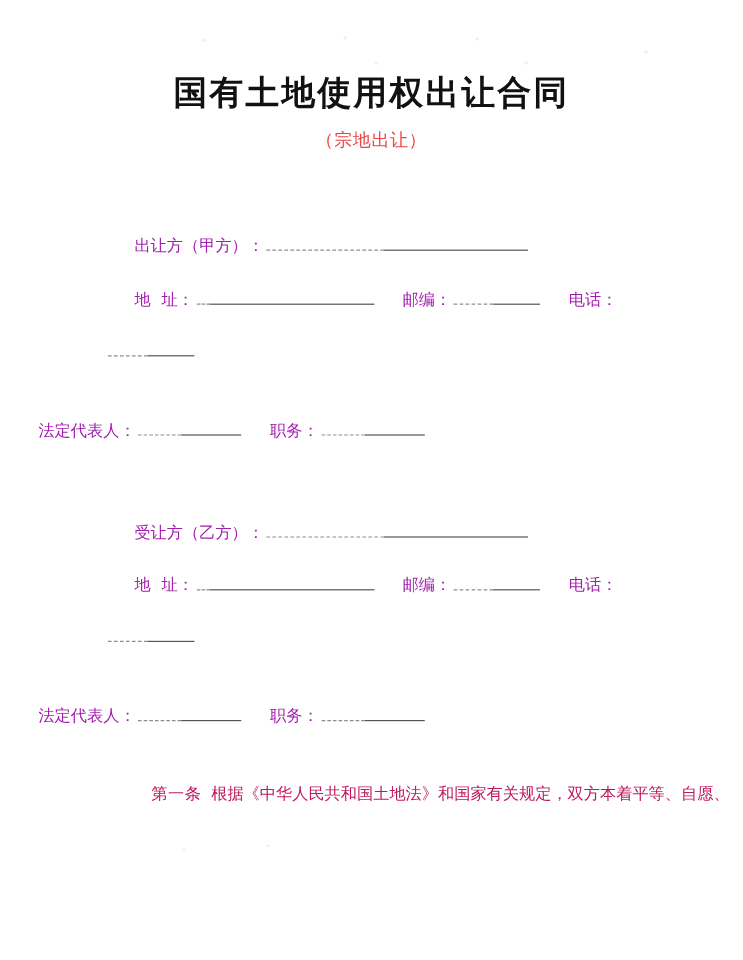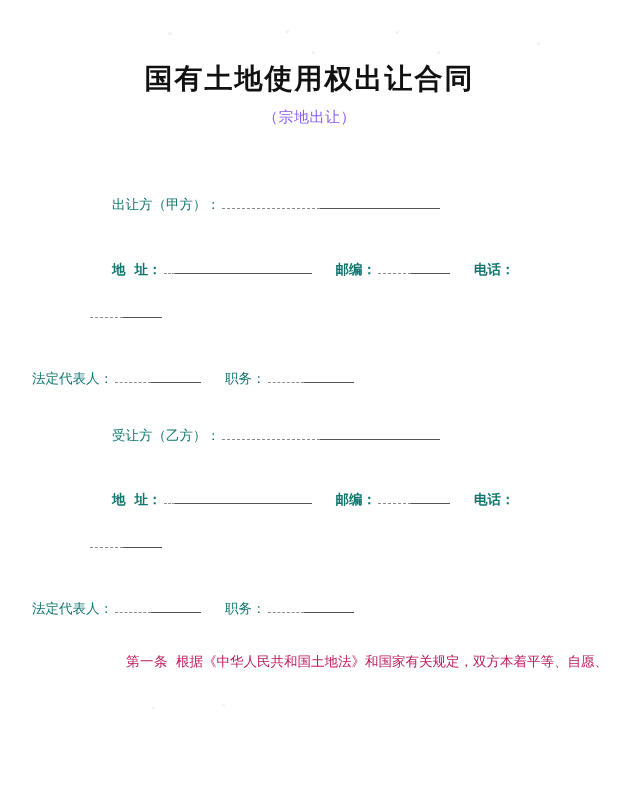--- a/index.html
+++ b/index.html
@@ -37,46 +37,46 @@
     letter-spacing: 2px;
     color: #111111;
     line-height: 1.2;
     font-family: "Liberation Serif", "DejaVu Serif", serif;
   }
   .doc-subtitle {
     margin-top: 12px;
     font-size: 15px;
     font-weight: normal;
     letter-spacing: 0.5px;
-    color: #8b5cf6;
+    color: #ef4444;
     font-family: "Liberation Sans", "DejaVu Sans", sans-serif;
   }
 
   
   .form-area {
     position: absolute;
     left: 0;
     top: 196px;
     width: 619px;
   }
 
   .field-row {
     position: relative;
     padding-left: 112px;
     padding-right: 70px;
     font-size: 13.5px;
     font-family: "Liberation Sans", "DejaVu Sans", sans-serif;
-    color: #0f766e;
+    color: #a21caf;
     white-space: nowrap;
     line-height: 1.1;
   }
   .row-gap-a { margin-top: 0; }
-  .row-gap-b { margin-top: 48px; font-weight: bold; }
+  .row-gap-b { margin-top: 28px; }
   .row-gap-c { margin-top: 52px; padding-left: 32px; }
-  .row-gap-d { margin-top: 40px; }
+  .row-gap-d { margin-top: 68px; }
 
   .field-label {
     display: inline-block;
     vertical-align: baseline;
   }
   .label-spaced {
     letter-spacing: 0;
   }
   .label-spaced .sp {
     display: inline-block;

